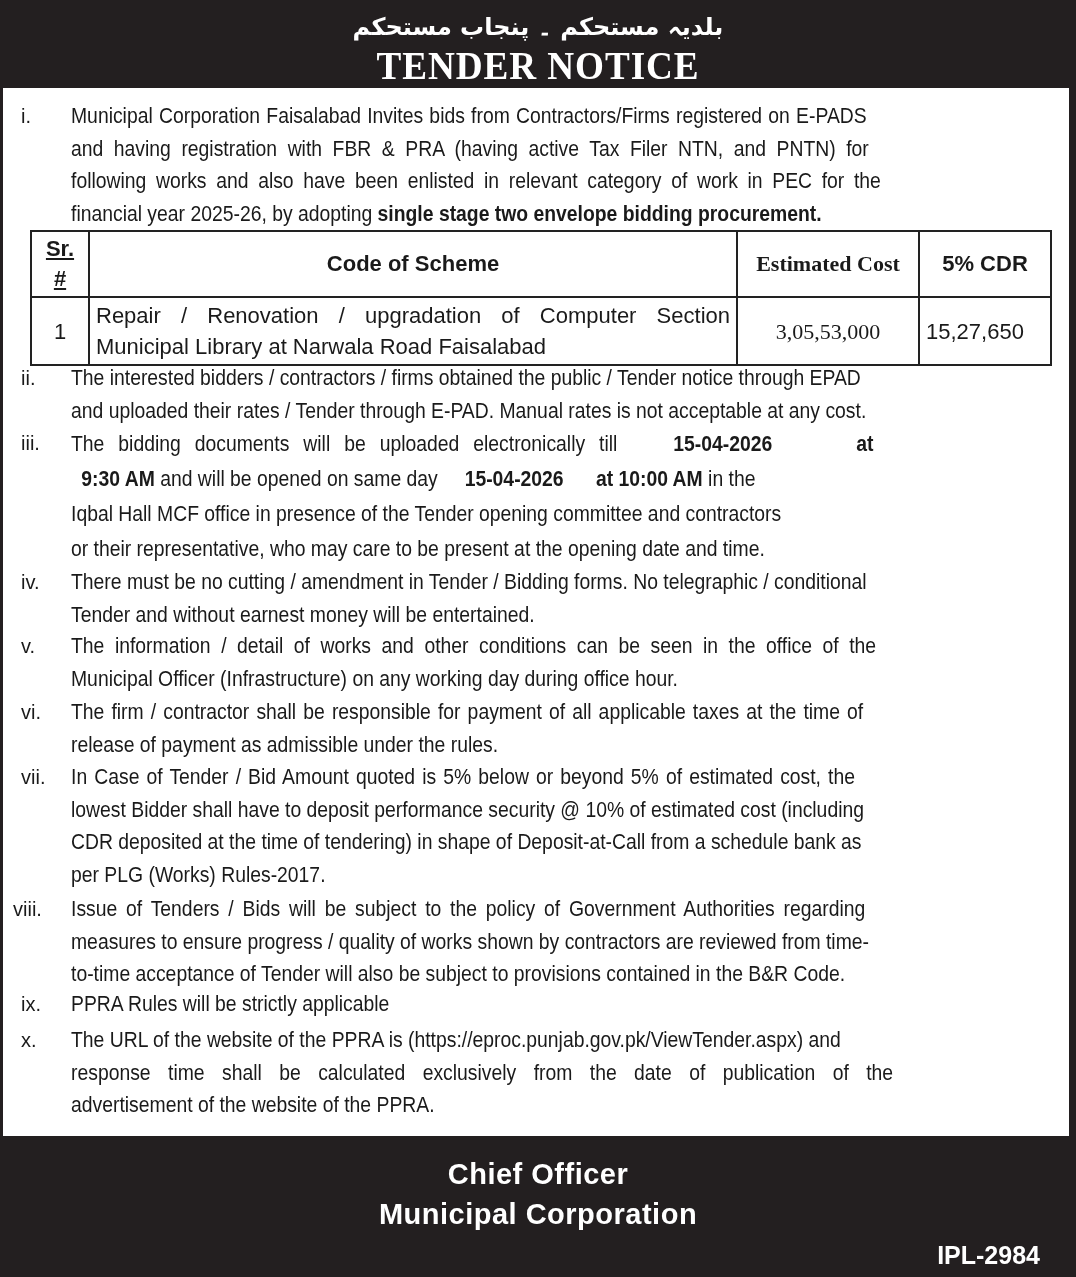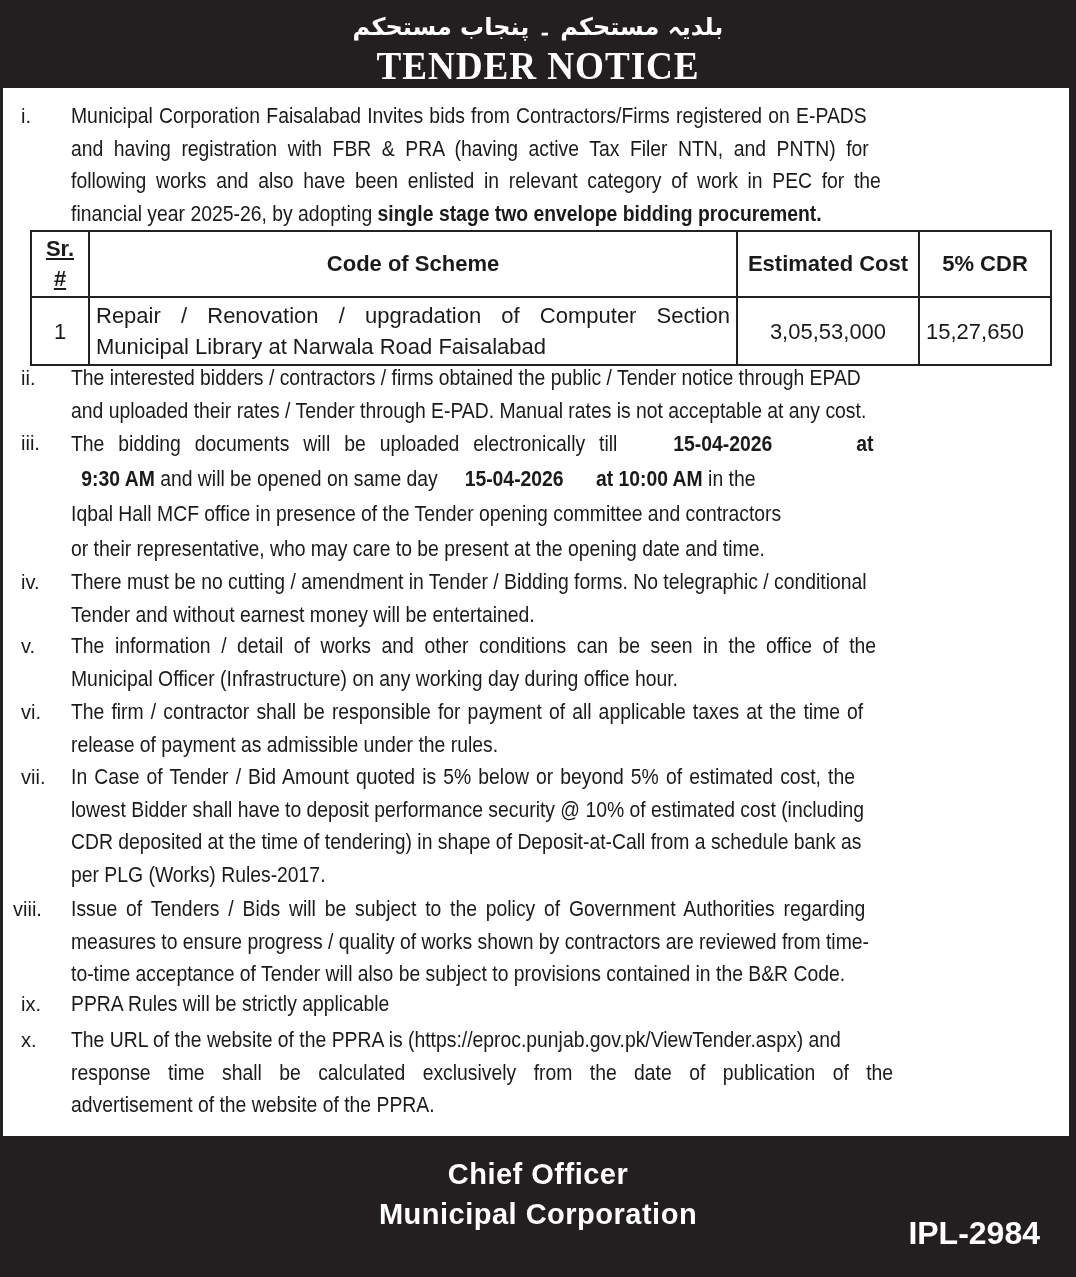--- a/index.html
+++ b/index.html
@@ -50,36 +50,36 @@
     position: absolute; left: 27px; top: 142px; width: 1022px;
     border-collapse: collapse; font-size: 22px;
   }
   table.scheme td, table.scheme th {
     border: 2px solid #222; padding: 2px 6px; vertical-align: middle;
   }
   table.scheme th { font-weight: bold; text-align: center; line-height: 30px; }
   table.scheme td { line-height: 31px; }
   .c-sr { width: 44px; text-align: center; }
   .c-name { width: 634px; }
-  .c-cost { width: 168px; text-align: center; }
+  .c-cost { width: 168px; text-align: center; font-family: Liberation Serif, serif; }
   .c-cdr { width: 118px; }
   th.c-sr { text-align: left; vertical-align: top; line-height: 26px; text-decoration: underline; }
   th.c-cdr { vertical-align: top; }
 
   .footer {
     position: absolute; left: 0; top: 1136px; width: 1076px; height: 141px;
     background: #231f20; color: #fff; text-align: center;
   }
   .sig {
     position: absolute; left: 0; width: 1076px; text-align: center;
     font-weight: bold; font-size: 29px; line-height: 40px; letter-spacing: 0.5px;
   }
   .ipl {
-    position: absolute; right: 36px; top: 82px;
-    font-weight: bold; font-size: 32px; line-height: 30px;
+    position: absolute; right: 36px; top: 104px;
+    font-weight: bold; font-size: 25px; line-height: 30px;
   }
 </style>
 </head>
 <body>
 
 <div class="header">
   <div class="urdu">بلدیہ مستحکم ۔ پنجاب مستحکم</div>
   <div class="title">TENDER NOTICE</div>
 </div>
 

